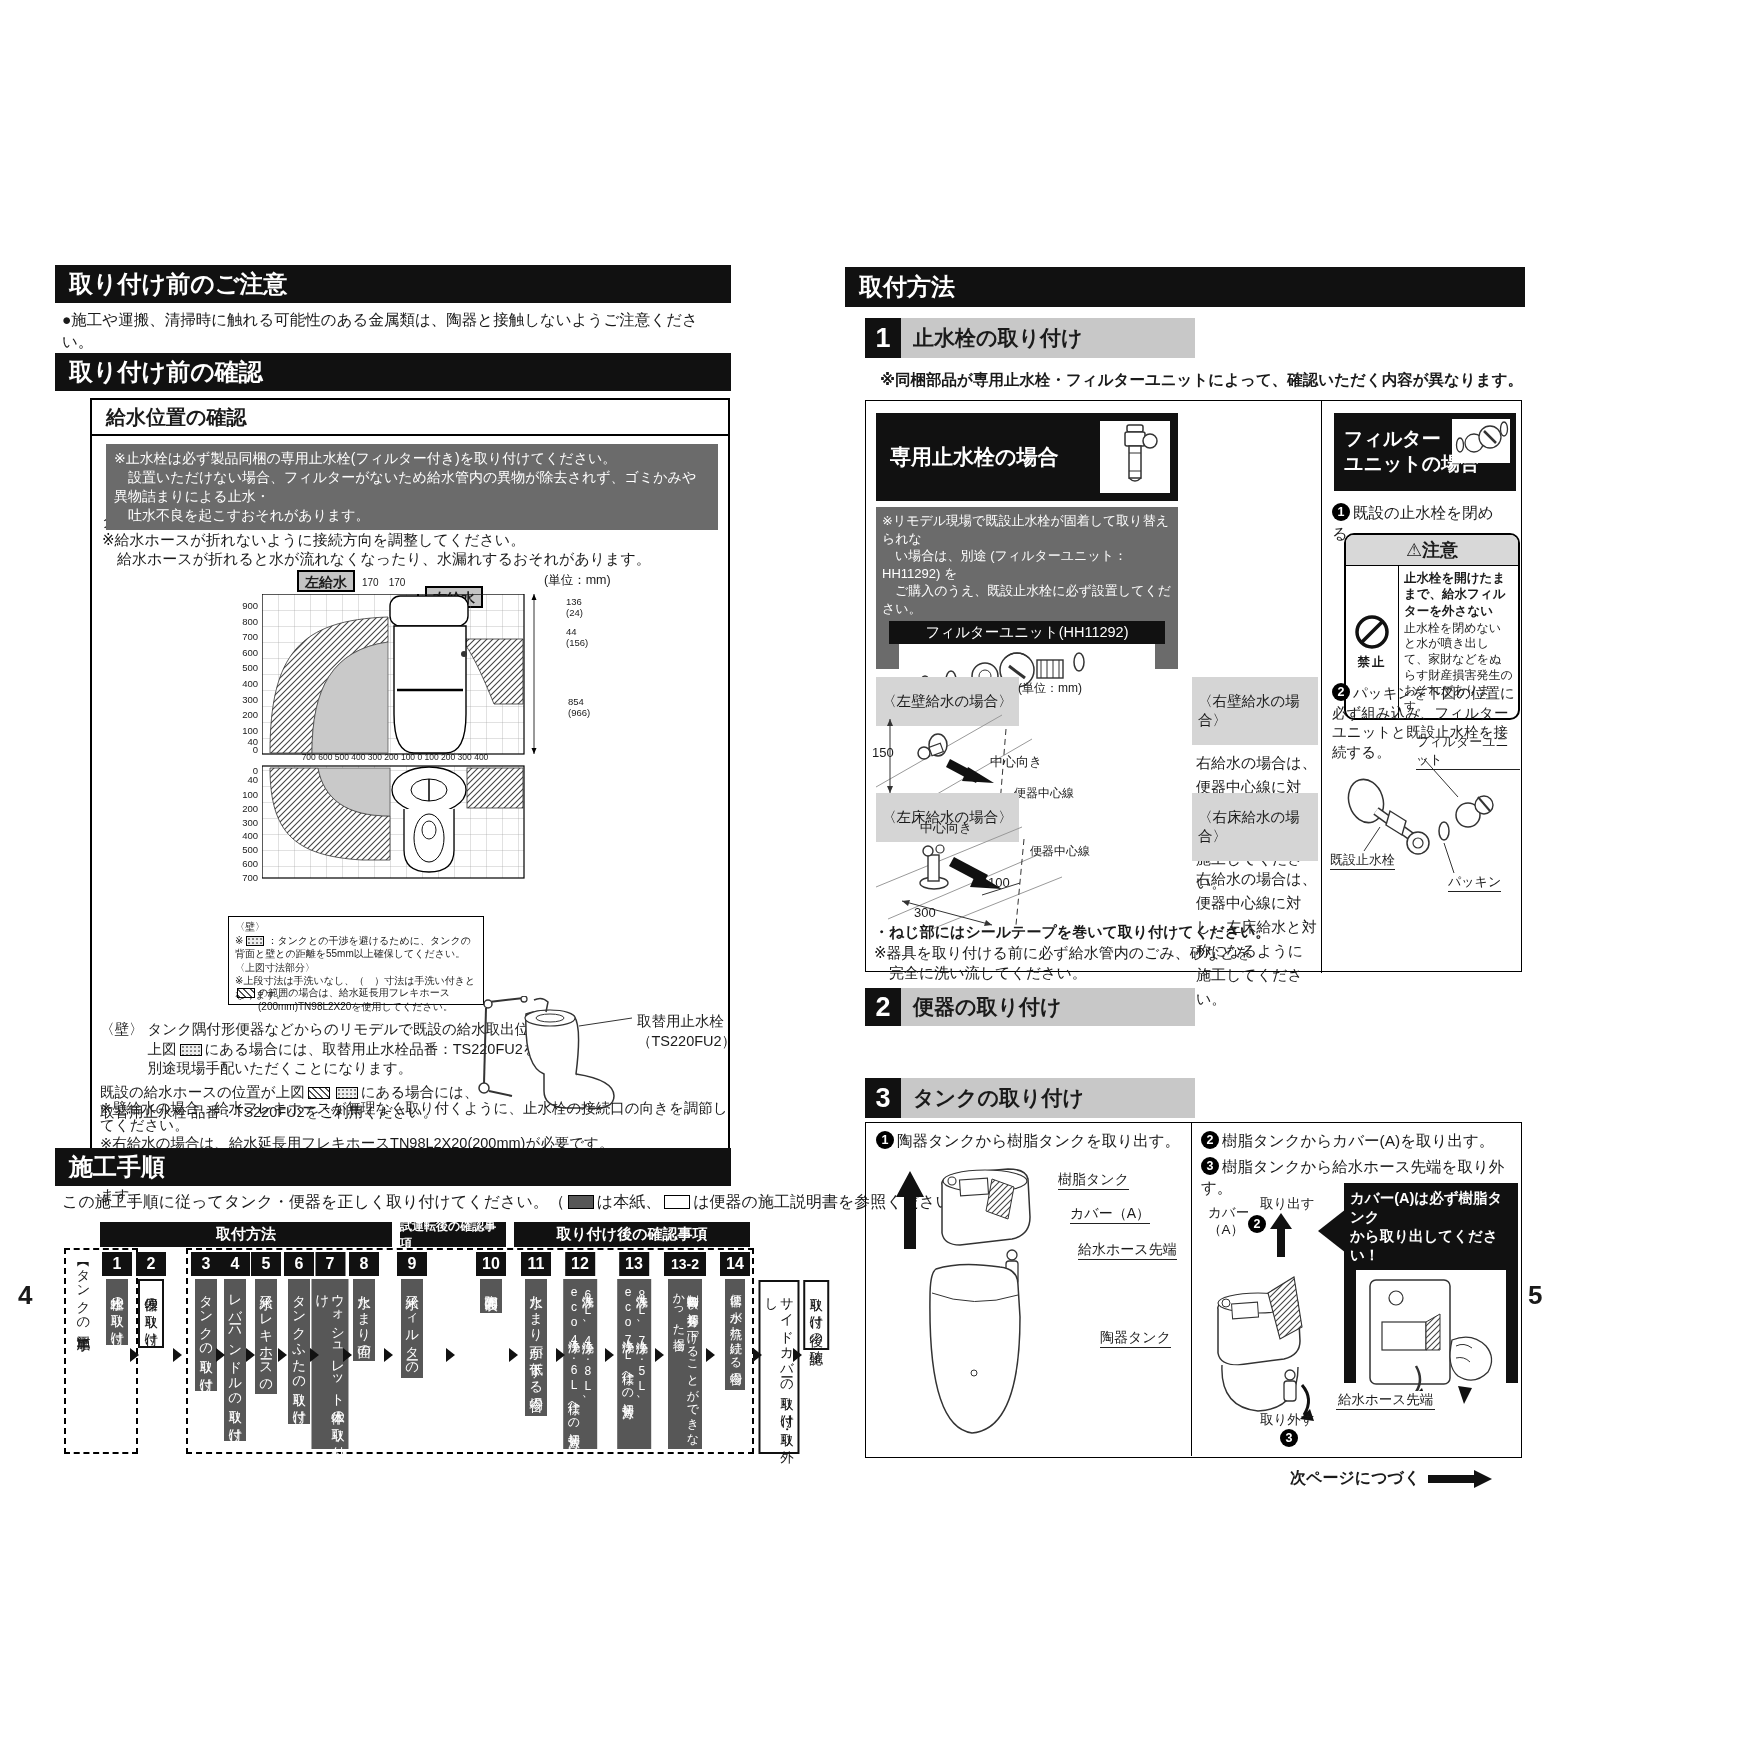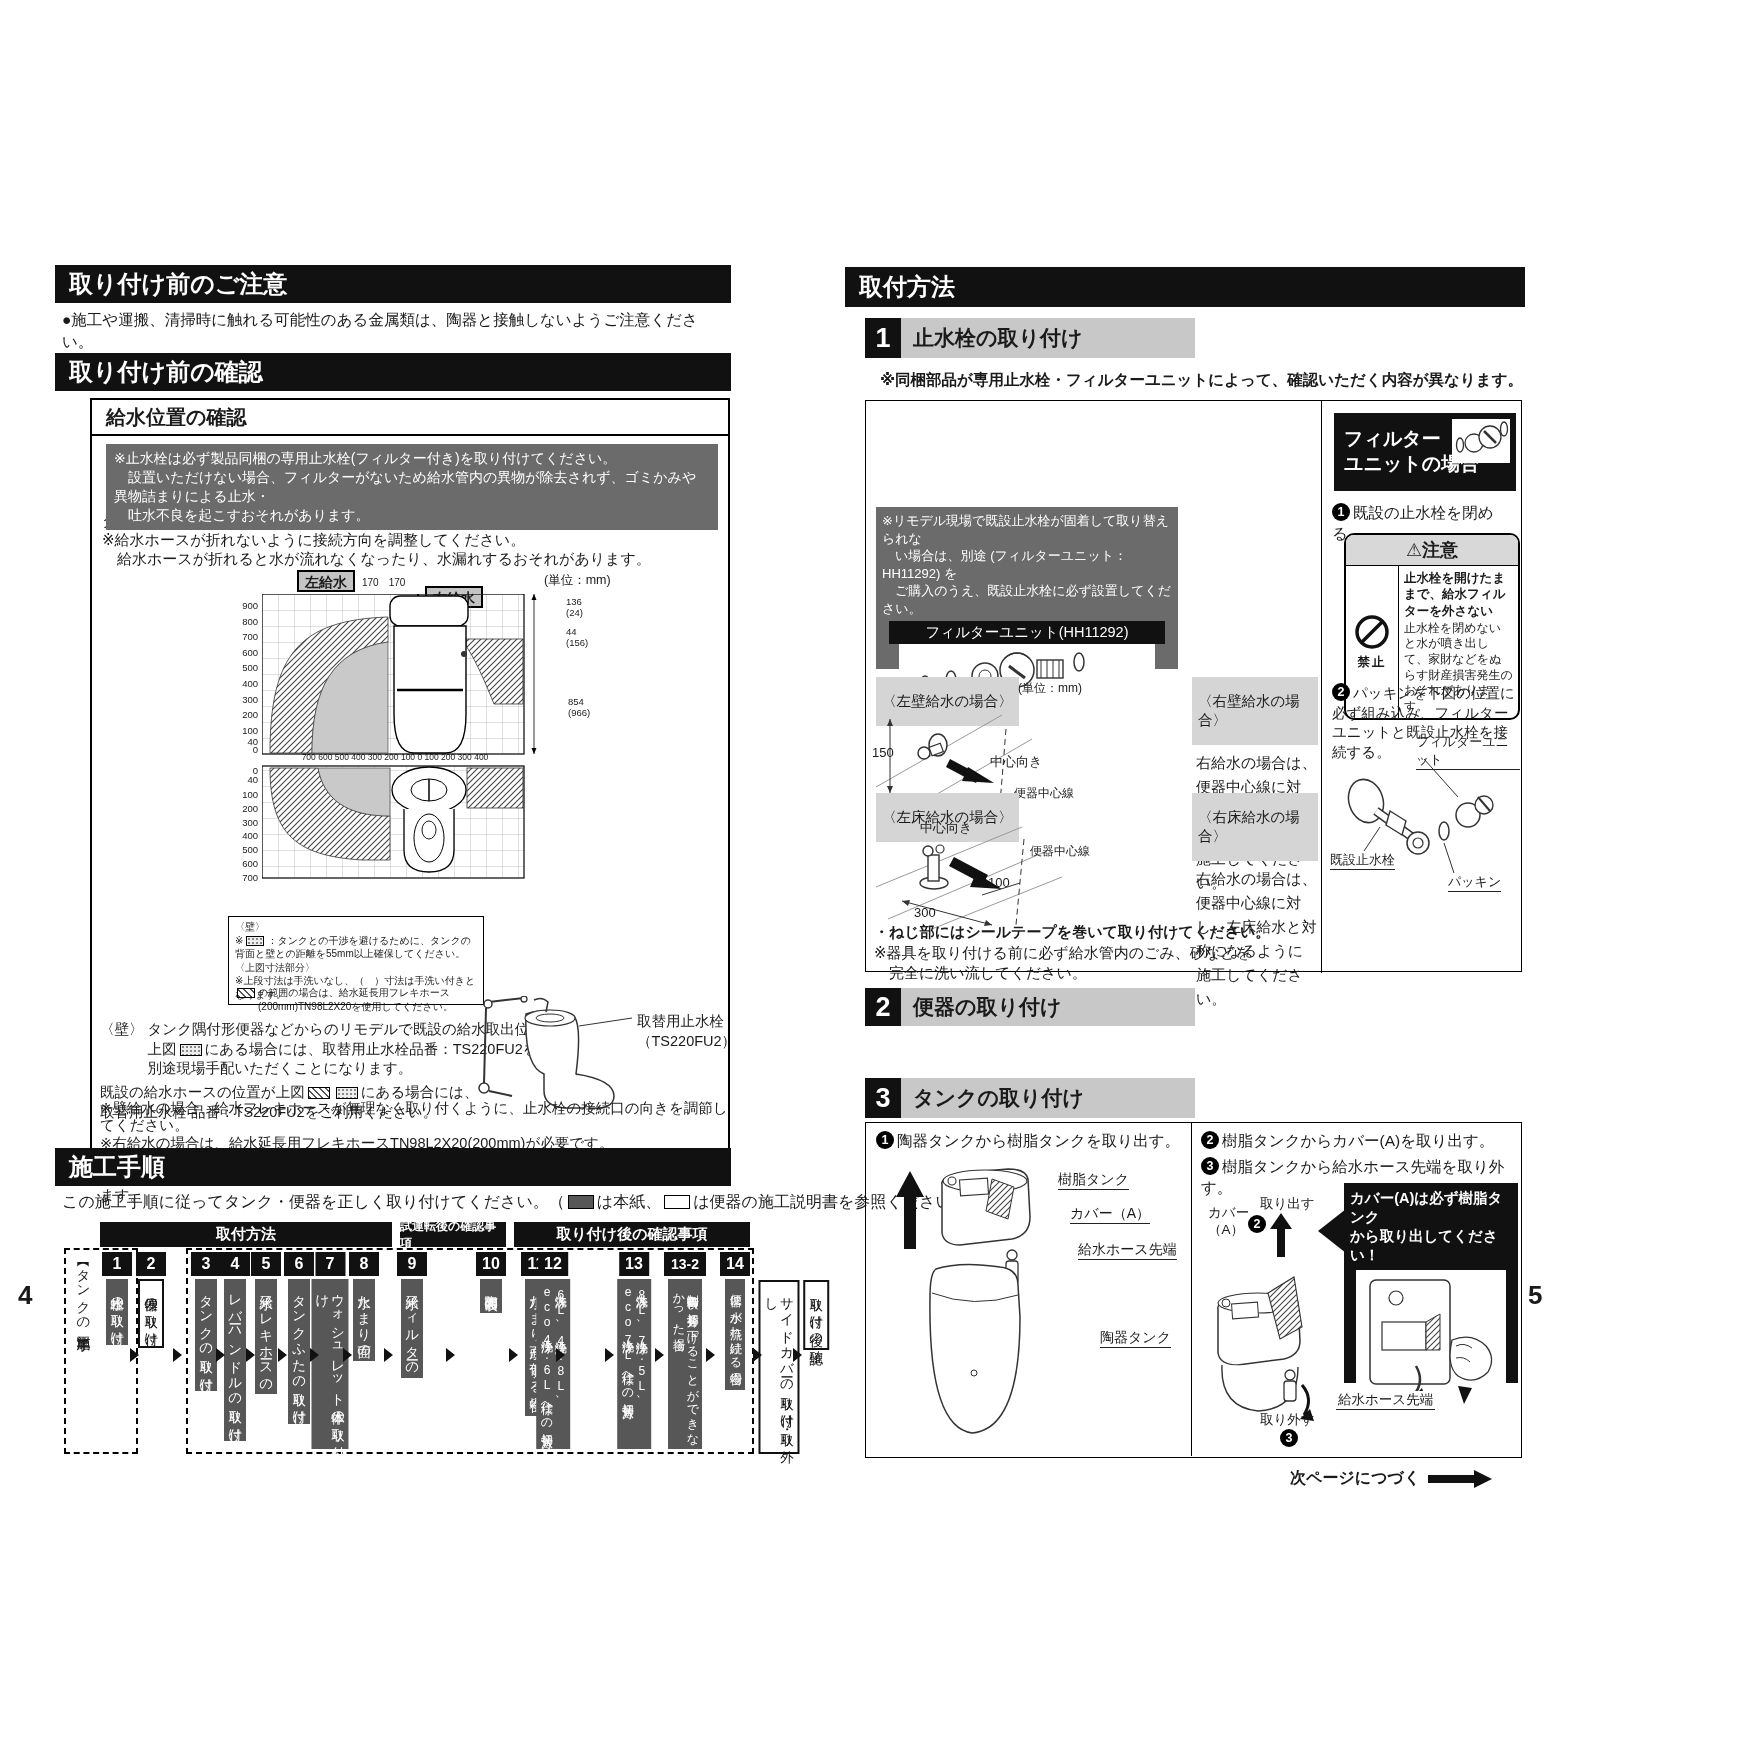--- a/index.html
+++ b/index.html
@@ -241,21 +241,21 @@
       <div class="fbar">給水フィルターの掃除</div>
     </div>
   <div class="fcol" style="left:491px;top:1252px;">
       <div class="numsq fnum">10</div>
       <div class="fbar">陶器表面の確認</div>
     </div>
   <div class="fcol" style="left:536px;top:1252px;">
       <div class="numsq fnum">11</div>
       <div class="fbar">水たまり面が低下する場合の対応方法</div>
     </div>
-  <div class="fcol" style="left:553px;top:1252px;">
+  <div class="fcol" style="left:580px;top:1252px;">
       <div class="numsq fnum">12</div>
       <div class="fbar" style="font-size:12px;">大洗浄6L、小洗浄4.8L、eco小洗浄4.6L仕様への切替方法</div>
     </div>
   <div class="fcol" style="left:634px;top:1252px;border-radius:10px;">
       <div class="numsq fnum">13</div>
       <div class="fbar" style="font-size:12px;">大洗浄8L、小洗浄7.5L、eco小洗浄7L仕様への切替方法</div>
     </div>
   <div class="fcol" style="left:685px;top:1252px;">
       <div class="numsq fnum" style="width:42px;font-size:14px;">13-2</div>
       <div class="fbar" style="font-size:12px;">制御筒横の切替弁を下げることができなかった場合</div>
@@ -294,20 +294,34 @@
     <span>取付方法</span>
   </div>
 
   <div class="abs numsq" style="left:865px;top:318px;width:36px;height:40px;font-size:27px;">1</div>
   <div class="abs steptitle" style="left:901px;top:318px;width:294px;height:40px;font-size:21px;">止水栓の取り付け</div>
   <div class="abs" style="left:880px;top:370px;font-size:15.5px;font-weight:bold;">※同梱部品が専用止水栓・フィルターユニットによって、確認いただく内容が異なります。</div>
 
   <div class="abs" style="left:865px;top:400px;width:657px;height:572px;border:1.5px solid #000;box-sizing:border-box;">
     <div class="abs" style="left:455px;top:0;width:0;height:572px;border-left:1.5px solid #000;"></div>
 
+    <div class="abs bar" style="left:10px;top:12px;width:302px;height:88px;font-size:21px;">
+      <span>専用止水栓の場合</span>
+      <span class="abs" style="left:224px;top:8px;width:70px;height:72px;background:#fff;">
+        <svg width="70" height="72" viewBox="0 0 70 72">
+          <rect x="27" y="4" width="16" height="7" rx="2" fill="#fff" stroke="#333" stroke-width="1.5"></rect>
+          <rect x="25" y="11" width="20" height="14" rx="2" fill="#fff" stroke="#333" stroke-width="1.5"></rect>
+          <circle cx="50" cy="20" r="7" fill="#fff" stroke="#333" stroke-width="1.5"></circle>
+          <rect x="29" y="25" width="12" height="32" fill="#fff" stroke="#333" stroke-width="1.5"></rect>
+          <line x1="29" y1="32" x2="41" y2="32" stroke="#333"></line>
+          <line x1="29" y1="50" x2="41" y2="50" stroke="#333"></line>
+          <path d="M29,57 q6,6 12,0" fill="none" stroke="#333" stroke-width="1.3"></path>
+        </svg>
+      </span>
+    </div>
     <div class="gnote abs" style="left:10px;top:106px;width:302px;height:162px;padding:5px 6px;">
       <div class="pre" style="font-size:13px;line-height:1.35;">※リモデル現場で既設止水栓が固着して取り替えられな
 　い場合は、別途 (フィルターユニット：HH11292) を
 　ご購入のうえ、既設止水栓に必ず設置してください。</div>
       <div style="width:276px;margin:4px auto 0;background:#111;color:#fff;font-weight:normal;font-size:14.5px;text-align:center;padding:2px 0;">フィルターユニット(HH11292)</div>
       <div style="width:256px;height:54px;margin:0 auto;background:#fff;">
         <svg width="256" height="54" viewBox="0 0 256 54">
           <ellipse cx="52" cy="36" rx="5" ry="9" fill="#fff" stroke="#333" stroke-width="1.5"></ellipse>
           <circle cx="86" cy="32" r="13" fill="#fff" stroke="#333" stroke-width="1.5"></circle>
           <circle cx="86" cy="32" r="6" fill="#fff" stroke="#333" stroke-width="1"></circle>

